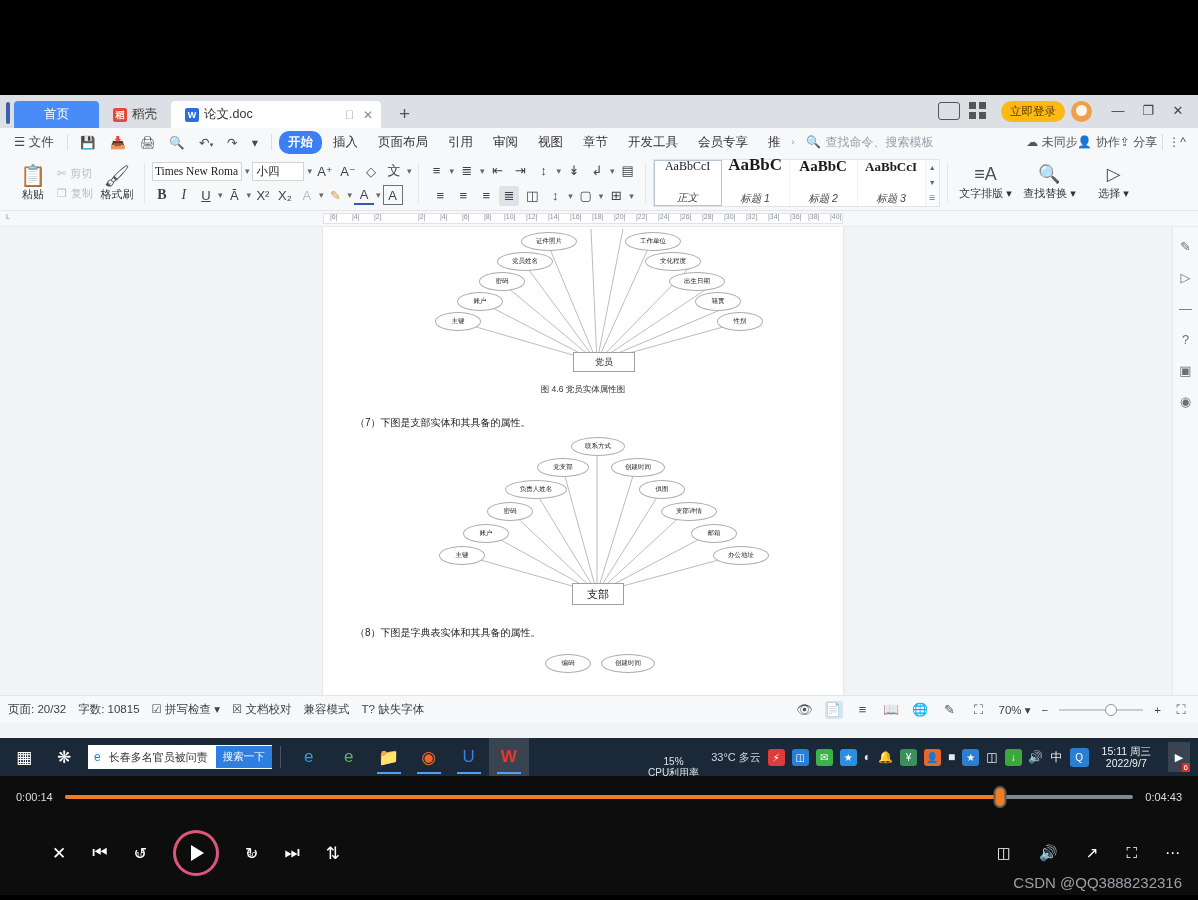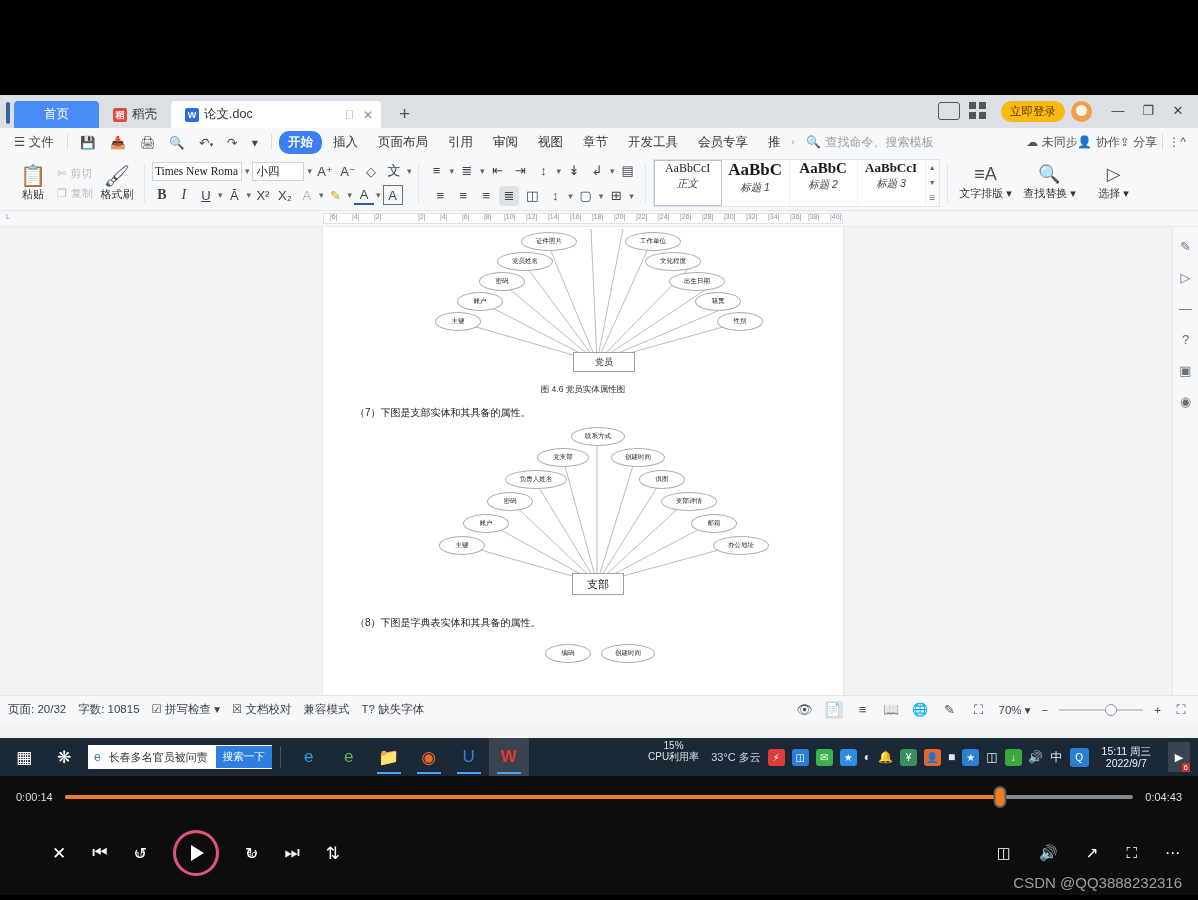--- a/index.html
+++ b/index.html
@@ -65,21 +65,21 @@
            display:flex; align-items:center; }
   .cap { font-size:9px; color:#666; }
   .btni { width:20px; height:20px; display:flex; align-items:center; justify-content:center; font-size:13px; color:#3d4349; }
   .btni.b { font-weight:bold; font-family:"Liberation Serif",serif; font-size:14px;}
   .btni.i { font-style:italic; font-family:"Liberation Serif",serif; font-size:14px;}
   .btni.u { text-decoration:underline; }
   .btni.on { background:#dfe3e8; border-radius:3px; }
   .para { display:flex; flex-direction:column; justify-content:center; gap:5px;}
   .prow { display:flex; align-items:center; gap:3px;}
   .styles { display:flex; align-items:stretch; border:1px solid #e0e3e7; background:#fff; height:48px; }
-  .stl { width:68px; display:flex; flex-direction:column; align-items:center; justify-content:flex-start; gap:1px;
+  .stl { width:68px; display:flex; flex-direction:column; align-items:center; justify-content:flex-end; gap:17px;
          border-right:1px solid #f0f2f4; }
   .stl.sel { border:1px solid #b9c4d2; }
   .stl .prev { font-family:"Liberation Serif",serif; color:#1a1a1a; }
   .stl .nm { font-size:10.5px; color:#444;font-style:italic; }
   .stlspin { width:13px; display:flex; flex-direction:column; justify-content:space-around; align-items:center;
              font-size:7px; color:#666; background:#fafbfc; }
   .tool3 { display:flex; align-items:center; gap:2px; }
   .tool3 .t { display:flex; flex-direction:column; align-items:center; width:62px; font-size:11px; color:#333; gap:2px;}
   .tool3 .t .gi { font-size:18px; line-height:19px; color:#4b5158;}
 
@@ -115,21 +115,21 @@
   
   .taskbar { height:38px; background:#1b2838; display:flex; align-items:center; padding:0 4px; position:relative; }
   .tbicon { width:40px; height:38px; display:flex; align-items:center; justify-content:center; color:#fff; font-size:17px; position:relative;}
   .tbicon .under { position:absolute; bottom:2px; left:8px; right:8px; height:2px; background:#4aa3ff; }
   .tbsearch { display:flex; align-items:center; height:24px; background:#fff; margin-left:4px; }
   .tbsearch .q { font-size:11px; color:#333; padding:0 8px; white-space:nowrap; }
   .tbsearch .go { background:#2f7fe0; color:#fff; font-size:10.5px; padding:4px 7px; }
   .tray { margin-left:auto; display:flex; align-items:center; gap:7px; color:#e6e9ee; font-size:12px; padding-right:4px;}
   .trayicon { width:17px;height:17px;border-radius:3px;display:flex;align-items:center;justify-content:center;font-size:10px;color:#fff;}
   .clock { text-align:center; font-size:10.5px; line-height:12px; color:#eef1f5; padding:0 6px; }
-  .cpuover { position:absolute; left:648px; top:2px; font-size:10px; color:#dfe3e8; text-align:center; line-height:11px;}
+  .cpuover { position:absolute; left:648px; top:18px; font-size:10px; color:#dfe3e8; text-align:center; line-height:11px;}
   .shownotif { width:22px;height:30px; background:#3a4450; margin-left:4px; position:relative; color:#fff; font-size:11px;
      display:flex; align-items:center; justify-content:center;}
   .shownotif .badge{position:absolute;right:0;bottom:0;background:#d32f2f;color:#fff;font-size:8px;padding:0 2px;}
 
   
   .vc { background:#0d0d0d; width:1198px; height:119px; position:relative; }
   .vprog { display:flex; align-items:center; height:42px; padding:0 16px; gap:12px; }
   .vtime { color:#ddd; font-size:11px; }
   .vtrack { flex:1; height:4px; background:#808a93; border-radius:2px; position:relative; }
   .vfill { position:absolute; left:0; top:0; height:4px; background:#f07d22; border-radius:2px; width:87.5%; }
@@ -403,21 +403,21 @@
         <div class="attr" style="left:174px;top:25px;width:56px;height:19px">党员姓名</div>
         <div class="attr" style="left:198px;top:5px;width:56px;height:19px">证件照片</div>
         <div class="attr" style="left:302px;top:5px;width:56px;height:19px">工作单位</div>
         <div class="attr" style="left:322px;top:25px;width:56px;height:19px">文化程度</div>
         <div class="attr" style="left:346px;top:45px;width:56px;height:19px">出生日期</div>
         <div class="attr" style="left:372px;top:65px;width:46px;height:19px">籍贯</div>
         <div class="attr" style="left:394px;top:85px;width:46px;height:19px">性别</div>
         <div class="entity-box" style="left:250px;top:125px;width:62px;height:20px">党员</div>
       </div>
       <div class="figcap" style="margin-top:2px">图 4.6 党员实体属性图</div>
-      <div class="bodytext" style="margin-top:10px">（7）下图是支部实体和其具备的属性。</div>
+      <div class="bodytext" style="margin-top:20px">（7）下图是支部实体和其具备的属性。</div>
 
       <div style="position:relative;height:178px;margin-top:8px">
         <svg width="520" height="178" style="position:absolute;left:0;top:0">
           <g stroke="#9aa0a6" stroke-width="0.7" fill="none">
             <line x1="274" y1="155" x2="140" y2="117"></line>
             <line x1="274" y1="155" x2="165" y2="95"></line>
             <line x1="274" y1="155" x2="188" y2="74"></line>
             <line x1="274" y1="155" x2="212" y2="53"></line>
             <line x1="274" y1="155" x2="240" y2="31"></line>
             <line x1="274" y1="155" x2="274" y2="9"></line>

